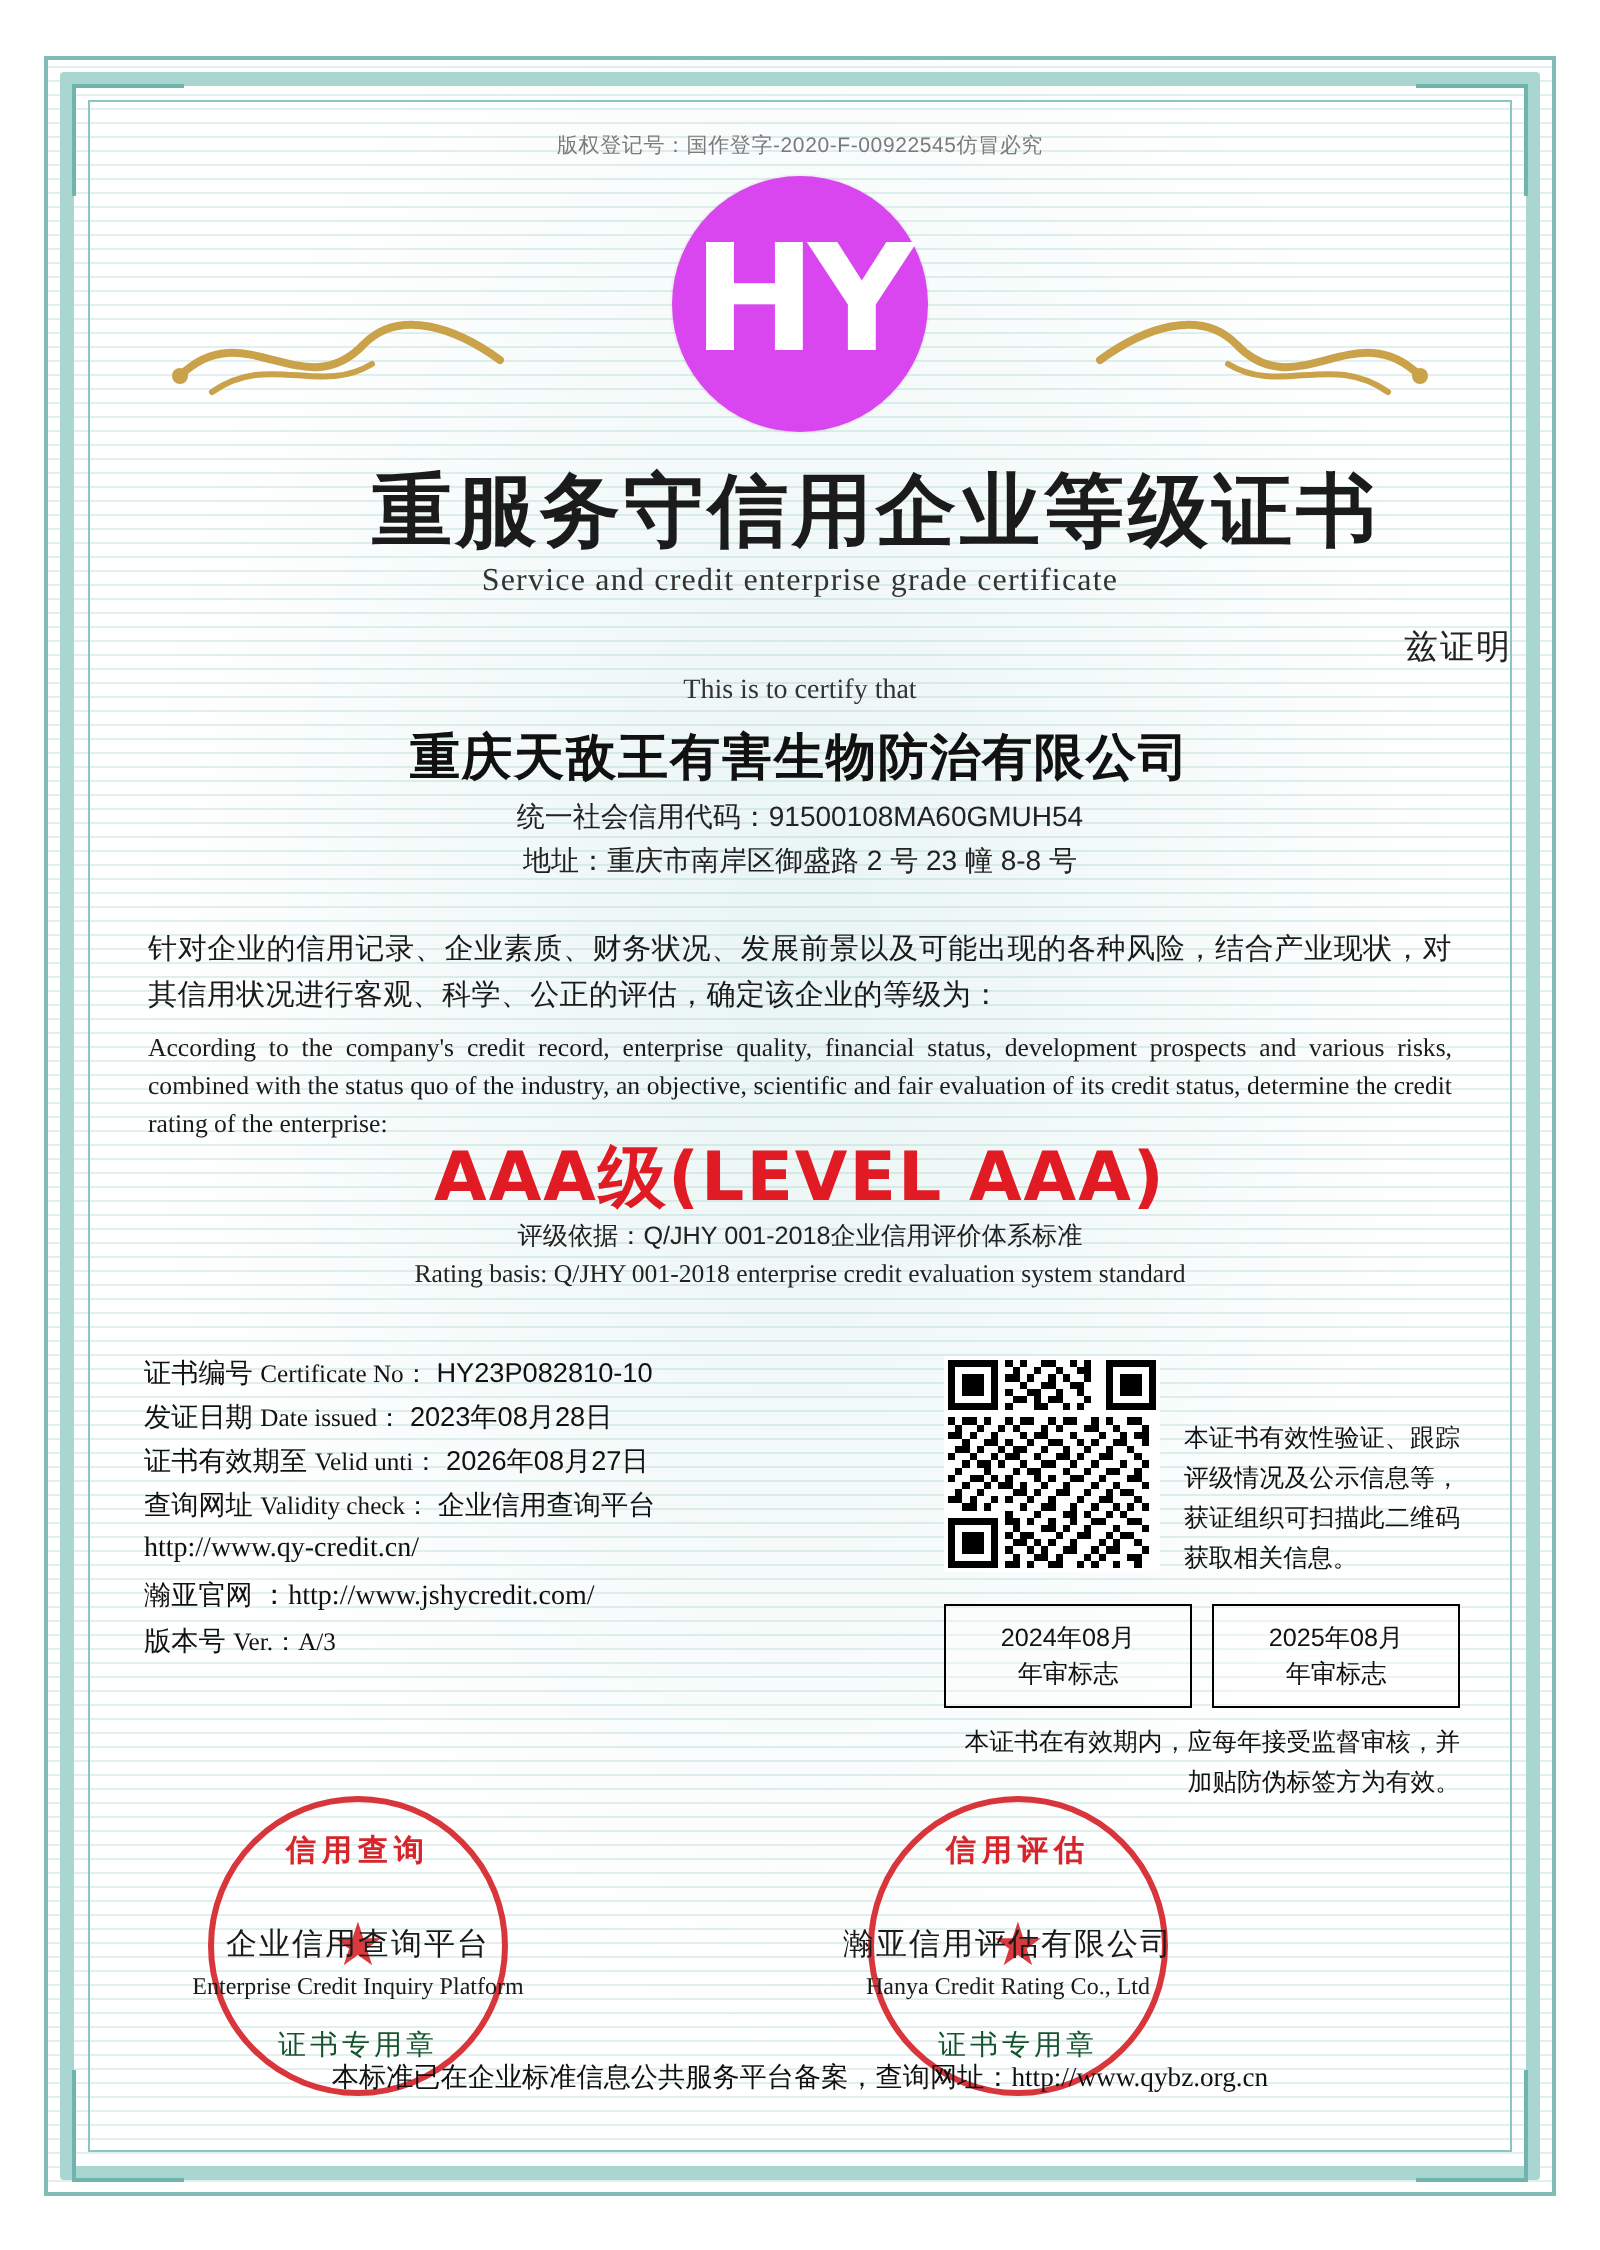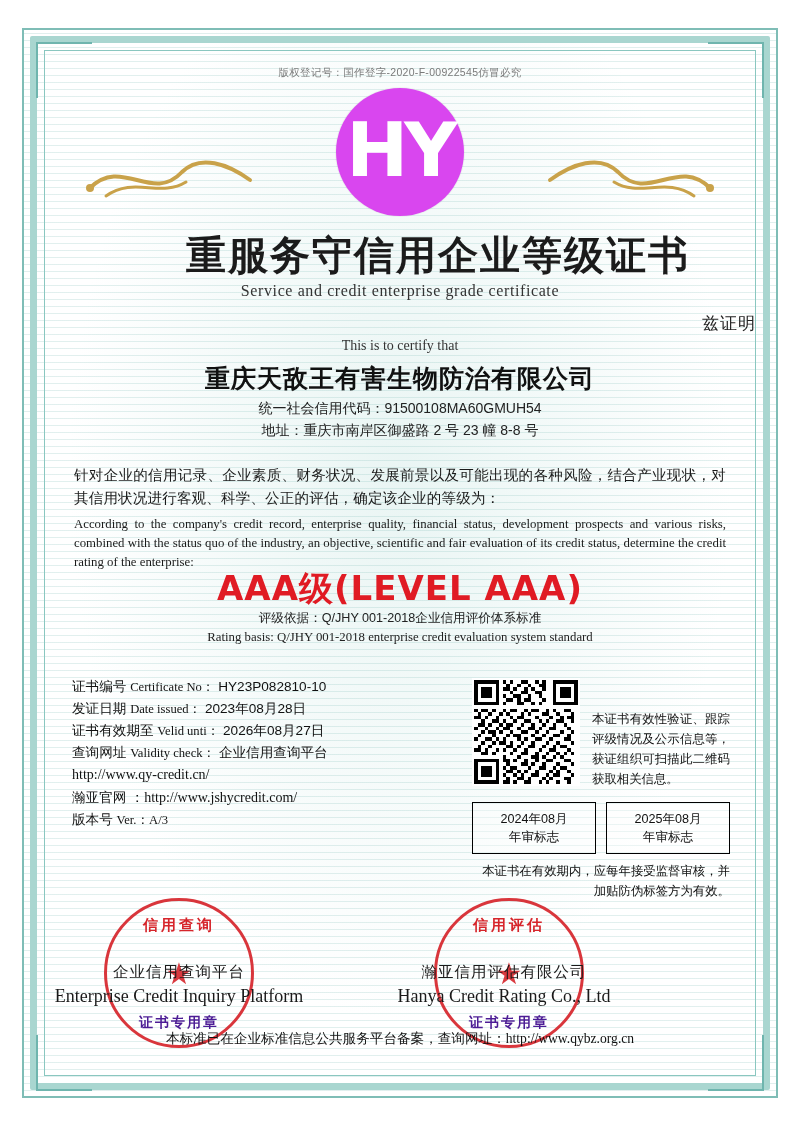--- a/index.html
+++ b/index.html
@@ -298,33 +298,33 @@
     font-size: 15px;
     color: #d6252b;
     font-weight: 700;
     letter-spacing: 3px;
   }
   .seal-sub {
     position: absolute;
     left: 0; bottom: 16px; width: 100%;
     text-align: center;
     font-size: 14px;
-    color: #4c1d95;
-    font-weight: 700;
+    color: #14532d;
+    font-weight: 400;
     letter-spacing: 2px;
   }
   .org {
     position: absolute;
     font-size: 15.5px;
     color: #1a1a1a;
     text-align: center;
     width: 260px;
   }
   .org .cn { font-weight: 400; letter-spacing: 1px; }
-  .org .en { font-size: 18px; font-family: "Liberation Serif", serif; margin-top: 3px; }
+  .org .en { font-size: 12px; font-family: "Liberation Serif", serif; margin-top: 3px; }
   .org.left { left: 5px; top: 912px; }
   .org.right { left: 330px; top: 912px; }
 
   .footer {
     position: absolute;
     left: 0; bottom: 28px; width: 100%;
     text-align: center;
     font-size: 13.6px;
     color: #111;
   }

